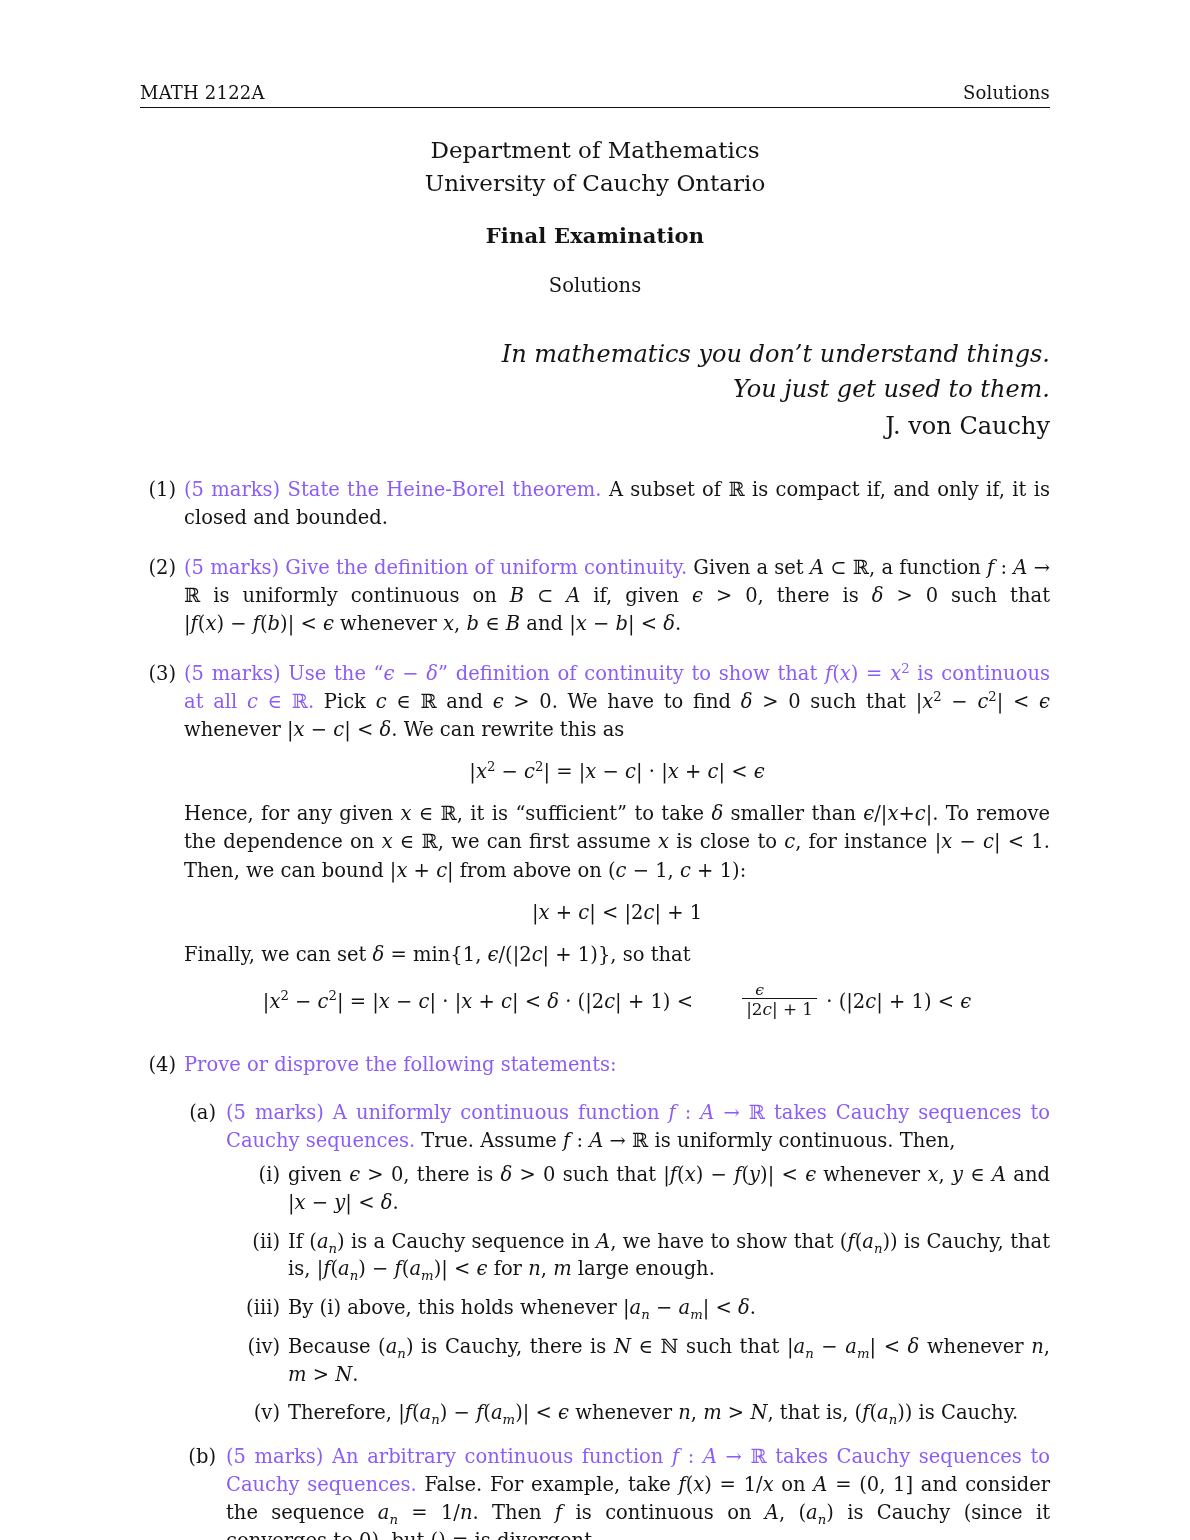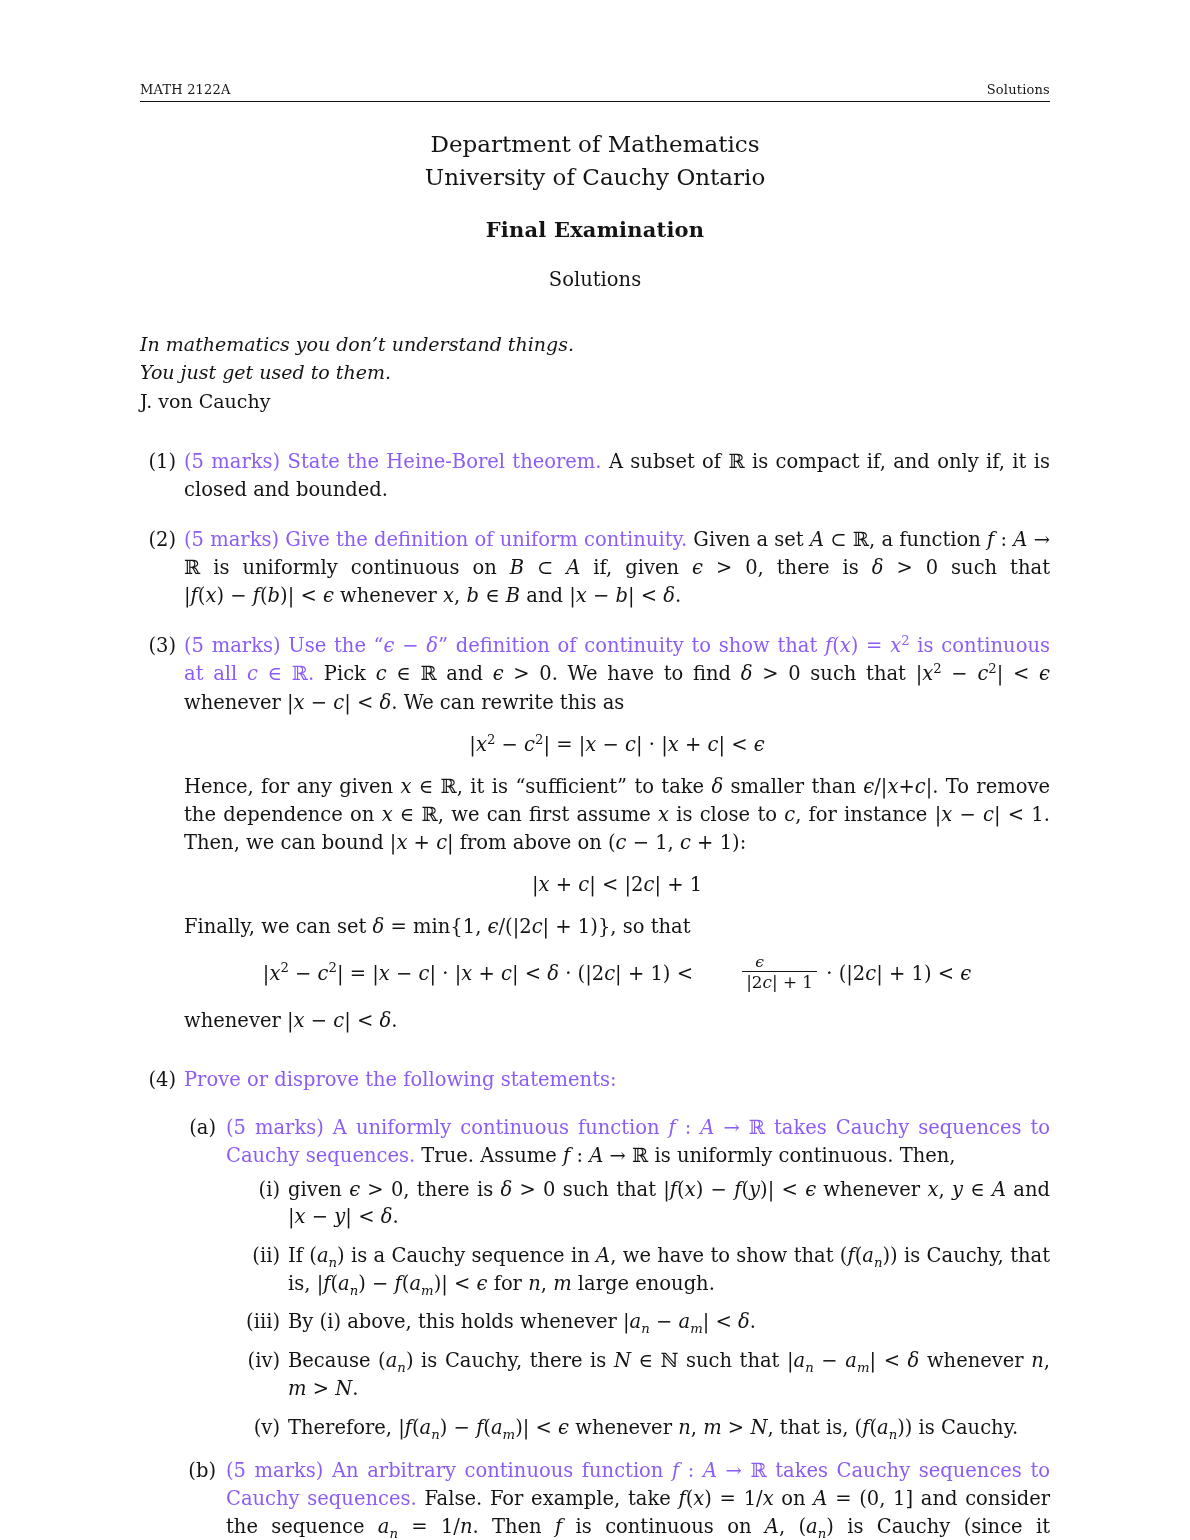--- a/index.html
+++ b/index.html
@@ -20,21 +20,21 @@
     left: 140px;
     top: 82px;
     width: 910px;
   }
 
   
   .runhead {
     display: flex;
     justify-content: space-between;
     align-items: center;
-    font-size: 13px;
+    font-size: 18px;
     letter-spacing: 0.2px;
   }
   .runrule {
     border-bottom: 1.4px solid #111;
     margin-top: 4px;
   }
 
   
   .center { text-align: center; }
   .dept {
@@ -49,21 +49,22 @@
     letter-spacing: 0.2px;
   }
   .subtitle {
     margin-top: 26px;
     font-size: 19.5px;
   }
 
   
   .quote {
     margin-top: 40px;
-    font-size: 19px;
+    text-align: right;
+    font-size: 24px;
     line-height: 1.45;
   }
   .quote .q-line { font-style: italic; }
   .quote .q-author { font-style: normal; margin-top: 2px; }
 
   
   .qlist { margin-top: 32px; }
   .qitem {
     position: relative;
     padding-left: 44px;
@@ -225,23 +226,20 @@
       <div>
         Finally, we can set <span class="mi">δ</span> = min{1, <span class="mi">ϵ</span>/(|2<span class="mi">c</span>| + 1)}, so that
       </div>
 
       <div class="display">
         |<span class="mi">x</span><sup class="ex">2</sup> − <span class="mi">c</span><sup class="ex">2</sup>| = |<span class="mi">x</span> − <span class="mi">c</span>| · |<span class="mi">x</span> + <span class="mi">c</span>| &lt; <span class="mi">δ</span> · (|2<span class="mi">c</span>| + 1) &lt;
         <span class="frac"><span class="num"><span class="mi">ϵ</span></span><span class="den">|2<span class="mi">c</span>| + 1</span></span>
         · (|2<span class="mi">c</span>| + 1) &lt; <span class="mi">ϵ</span>
       </div>
 
-      <div>
-        whenever |<span class="mi">x</span> − <span class="mi">c</span>| &lt; <span class="mi">δ</span>.
-      </div>
     </div>
 
     <div class="qitem" style="margin-top:30px;">
       <span class="marker">(4)</span>
       <span class="red">Prove or disprove the following statements:</span>
 
       <div class="sublist">
 
         <div class="subitem">
           <span class="marker">(a)</span>

